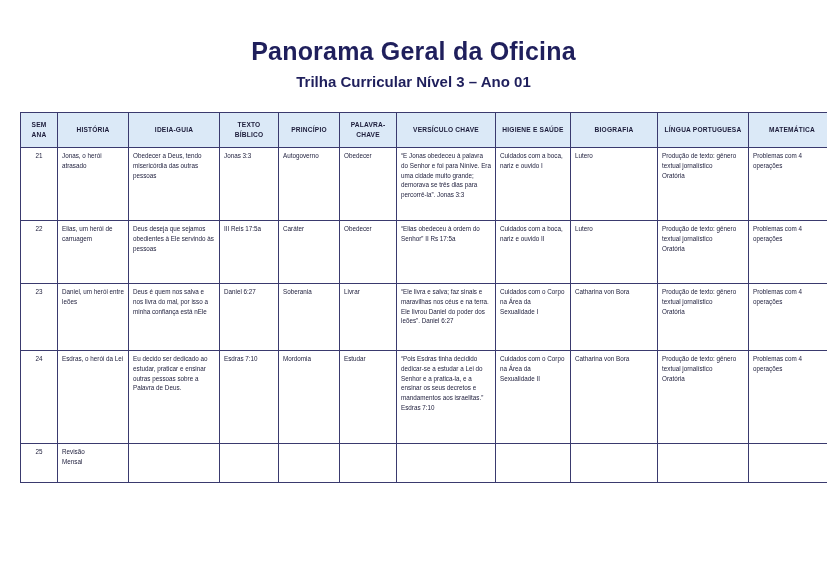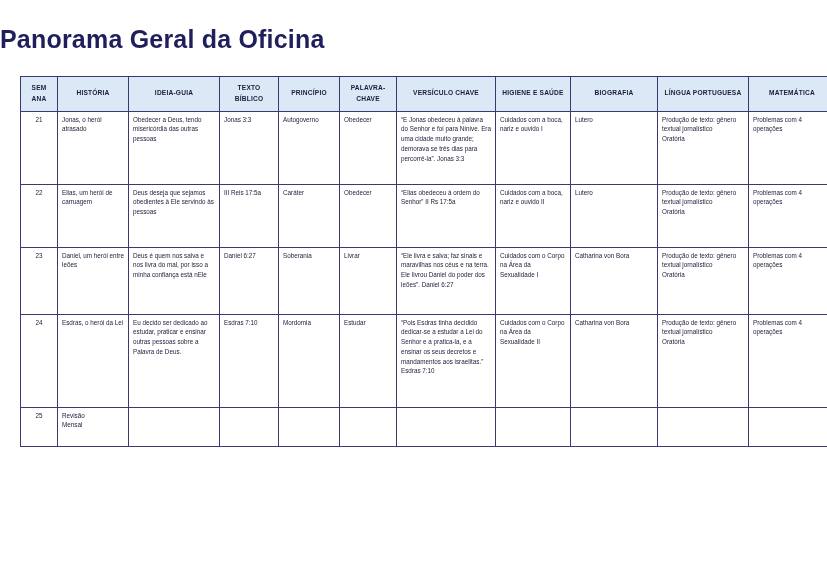--- a/index.html
+++ b/index.html
@@ -15,21 +15,22 @@
     overflow: hidden;
   }
   .page {
     position: relative;
     width: 827px;
     height: 579px;
     background: #fff;
     box-sizing: border-box;
   }
   .title-block {
-    padding-top: 26px;
+    text-align: center;
+    padding-top: 38px;
   }
   .doc-title {
     font-size: 25px;
     font-weight: bold;
     color: #1f1f5c;
     letter-spacing: 0.2px;
     line-height: 1.1;
   }
   .doc-subtitle {
     font-size: 15px;
@@ -98,20 +99,21 @@
   tr.row-24 td { height: 86px; }
   tr.row-25 td { height: 32px; }
 </style>
 </head>
 <body>
 
 <div class="page">
 
   <div class="title-block">
     <div class="doc-title">Panorama Geral da Oficina</div>
+    <div class="doc-subtitle">Trilha Curricular Nível 3 – Ano 01</div>
   </div>
 
   <div class="table-wrap">
     <table class="panorama">
       <thead>
         <tr>
           <th class="col-sem">SEM ANA</th>
           <th class="col-historia">HISTÓRIA</th>
           <th class="col-ideia">IDEIA-GUIA</th>
           <th class="col-texto">TEXTO BÍBLICO</th>

